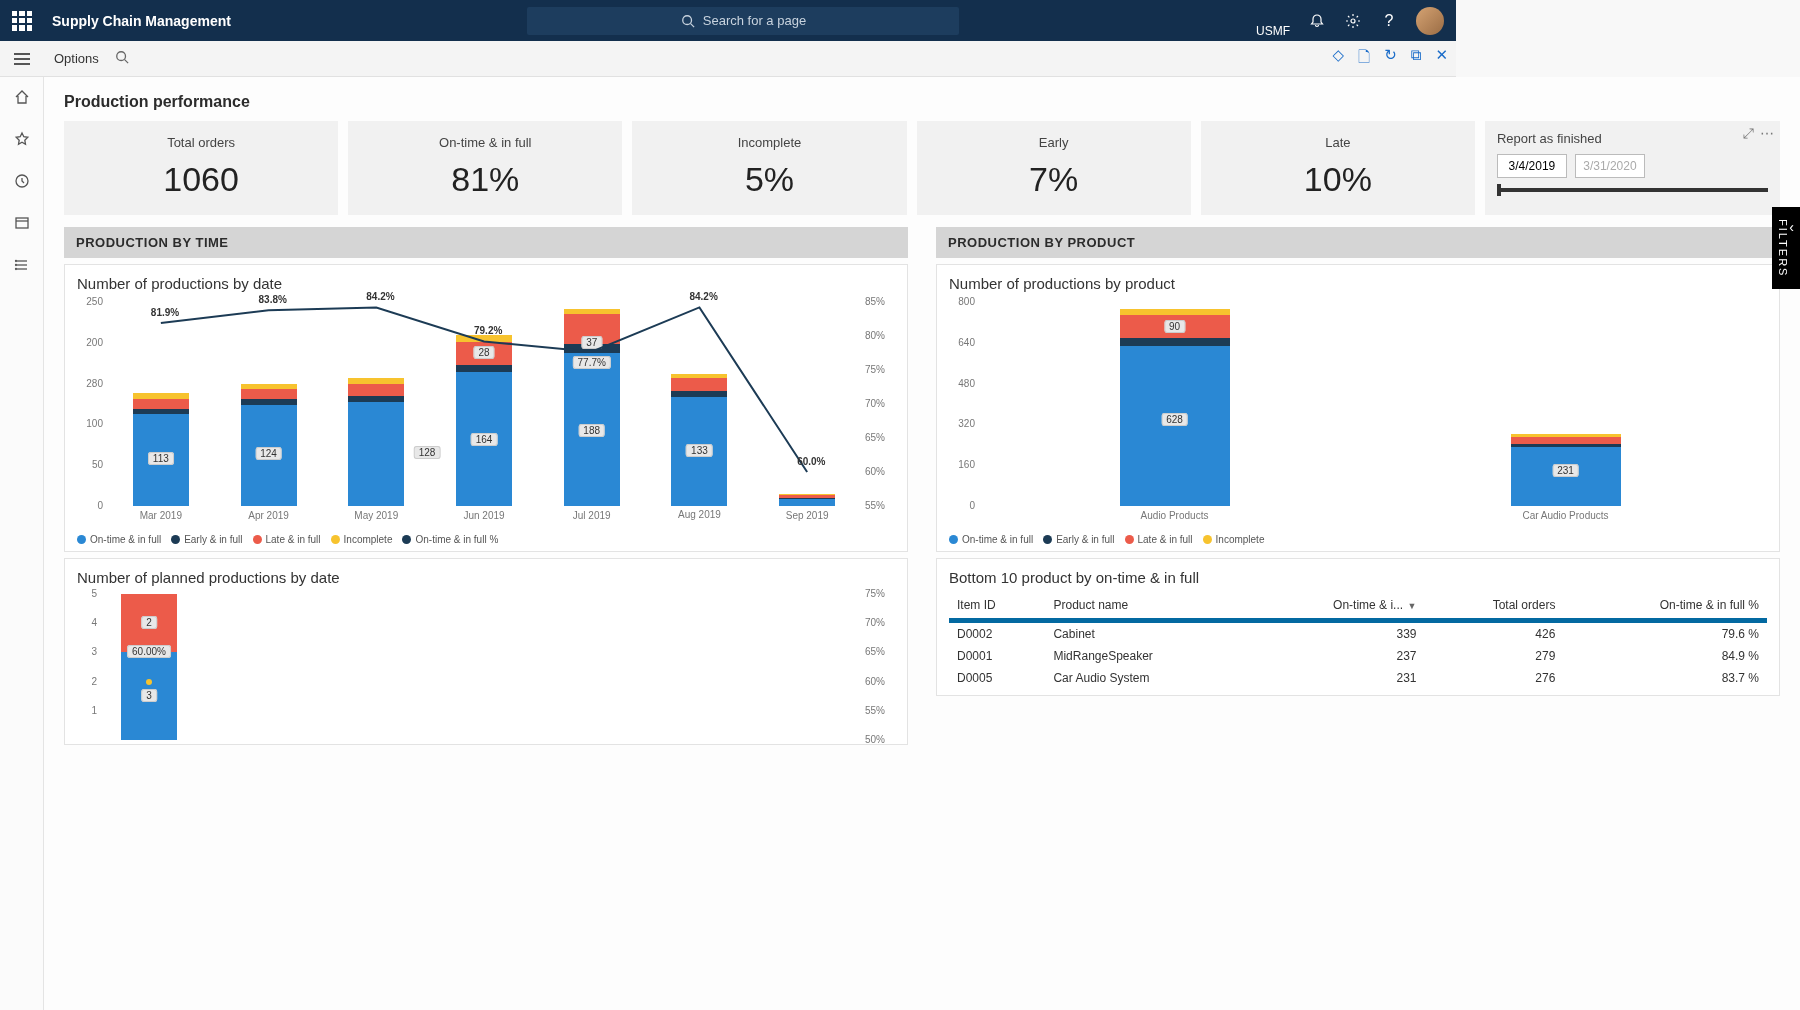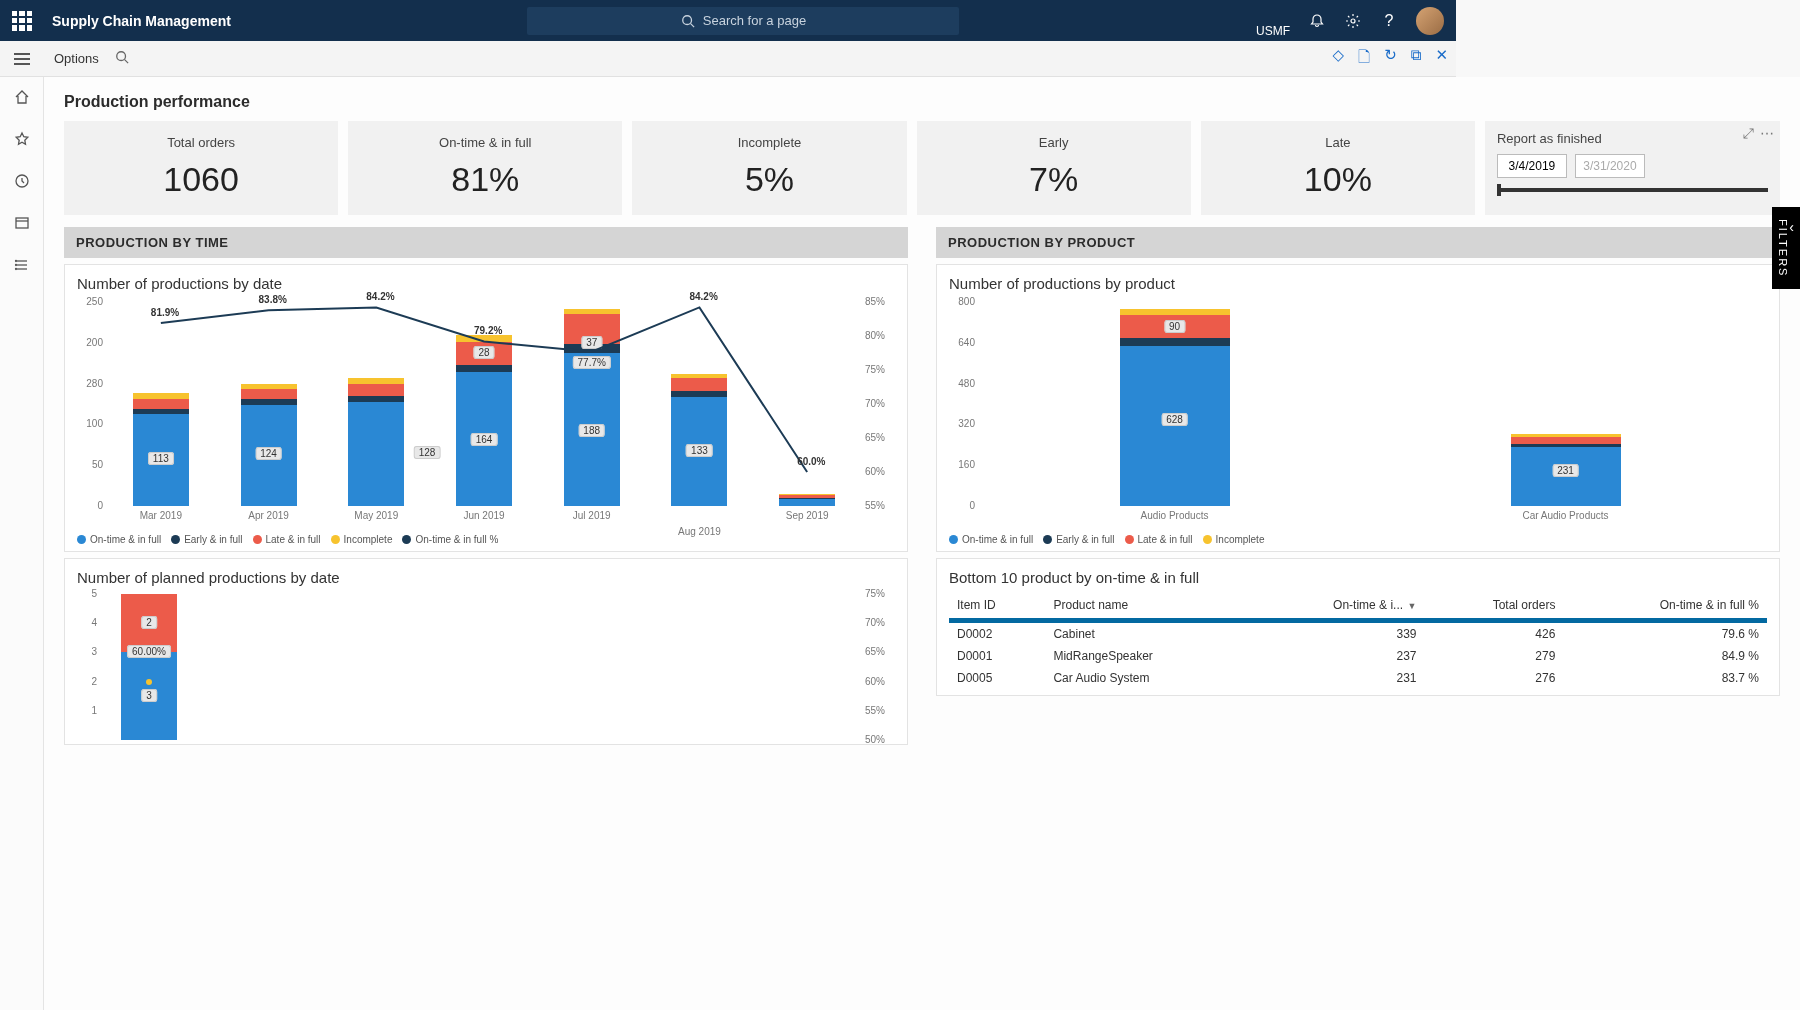--- a/index.html
+++ b/index.html
@@ -276,21 +276,21 @@
               <div class="seg" style="height: 8.16px; background: rgb(28, 59, 85);"></div>
               <div class="seg" style="height: 153.408px; background: rgb(42, 136, 212);"></div>
             </div>
             <div class="xlabel" style="left: 514.714px; top: 212px;">Jul 2019</div>
             <div class="bar" style="position: absolute; left: 594.429px; width: 56px; bottom: 22px; height: 132.192px;">
               <div class="seg" style="height: 4.08px; background: rgb(247, 195, 46);"></div>
               <div class="seg" style="height: 13.056px; background: rgb(236, 91, 74);"></div>
               <div class="seg" style="height: 6.528px; background: rgb(28, 59, 85);"></div>
               <div class="seg" style="height: 108.528px; background: rgb(42, 136, 212);"></div>
             </div>
-            <div class="xlabel" style="left: 622.429px; top: 228px;">Aug 2019</div>
+            <div class="xlabel" style="left: 622.429px; top: 211px;">Aug 2019</div>
             <div class="bar" style="position: absolute; left: 702.143px; width: 56px; bottom: 22px; height: 12.24px;">
               <div class="seg" style="height: 1.632px; background: rgb(247, 195, 46);"></div>
               <div class="seg" style="height: 2.448px; background: rgb(236, 91, 74);"></div>
               <div class="seg" style="height: 0.816px; background: rgb(28, 59, 85);"></div>
               <div class="seg" style="height: 7.344px; background: rgb(42, 136, 212);"></div>
             </div>
             <div class="xlabel" style="left: 730.143px; top: 212px;">Sep 2019</div>
             <div class="datalabel" style="left: 83.8571px; bottom: 63.4936px;">113</div>
             <div class="datalabel" style="left: 191.571px; bottom: 67.5328px;">124</div>
             <div class="datalabel" style="left: 312px; bottom: 69.0016px; margin-left: 38px;">128</div>

